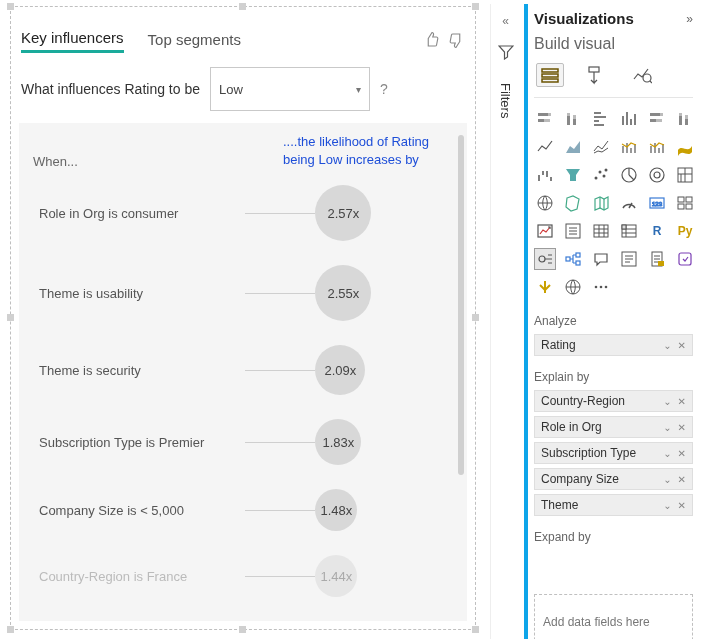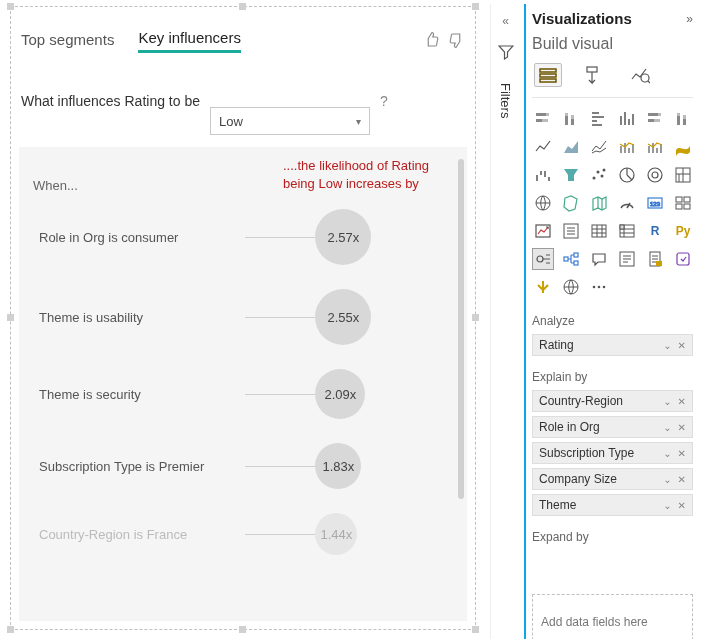--- a/index.html
+++ b/index.html
@@ -53,38 +53,38 @@
   }
   .thumb-svg{width:18px;height:18px;}
 
   .question-row {
     display:flex; align-items:center; gap:10px;
     padding:6px 2px 12px 2px;
     font-size:14px; color:#333;
   }
   .dropdown {
     display:flex; align-items:center; justify-content:space-between;
-    border:1px solid #c9c9c9; padding:4px 8px; width:160px; height:28px;
-    color:#444; font-size:13px; cursor:pointer;margin-top:40px;
+    border:1px solid #c9c9c9; padding:4px 8px; width:160px; height:44px;
+    color:#444; font-size:13px; cursor:pointer;
   }
   .chev-down { font-size:10px; color:#777; }
   .qmark{color:#888;font-size:14px;cursor:pointer}
 
   .ki-body {
     flex:1;
     background:#f5f5f5;
     position:relative;
     overflow:hidden;
   }
   .ki-header {
     display:flex; align-items:flex-end;
     padding:10px 14px 4px 14px;
     color:#666; font-size:13px;
   }
-  .ki-header .right{ margin-left:auto; width:170px; text-align:left; color:#b91c1c; line-height:1.4}
+  .ki-header .right{ margin-left:auto; width:170px; text-align:left; color:#1d4ed8; line-height:1.4}
   .ki-row {
     display:flex; align-items:center;
     padding: 12px 14px 12px 20px;
     position:relative;
   }
   .ki-when { width:210px; color:#555; font-size:13px;}
   .ki-line {
     flex:0 0 70px; height:1px; background:#cfcfcf;
   }
   .bubble-wrap{width:140px;display:flex;justify-content:flex-start}
@@ -114,21 +114,21 @@
   .collapse-icon svg{width:16px;height:16px}
   .vtext {
     writing-mode:vertical-rl; transform:rotate(0deg);
     font-size:13px; color:#333; margin-top:4px;
   }
 
   
   .right-pane {
     position:absolute;
     left:524px; top:4px; right:4px; bottom:0;
-    border-left:2px solid #0ea5e9;
+    border-left:4px solid #0ea5e9;
     padding:6px 6px 0 6px;
     display:flex; flex-direction:column;
     color:#333;
   }
   .pane-title-row{display:flex;align-items:center;justify-content:space-between}
   .pane-title{font-size:15px;font-weight:600;color:#222}
   .pane-chev{font-size:12px;color:#666;cursor:pointer}
   .build-label{font-size:16px;color:#666;margin:8px 0 4px 0}
   .mode-tabs{display:flex;gap:18px;border-bottom:1px solid #e5e5e5;padding:6px 2px 10px 2px}
   .mode-tab{width:28px;height:24px;display:flex;align-items:center;justify-content:center;color:#666;cursor:pointer}
@@ -174,22 +174,22 @@
   <div class="frame-handle tr"></div>
   <div class="frame-handle bl"></div>
   <div class="frame-handle br"></div>
   <div class="frame-handle mt"></div>
   <div class="frame-handle mb"></div>
   <div class="frame-handle ml"></div>
   <div class="frame-handle mr"></div>
 
   <div class="visual-inner">
     <div class="tabs">
+      <div class="tab active">Key influencers</div>
       <div class="tab">Top segments</div>
-      <div class="tab active">Key influencers</div>
       <div class="thumbs">
         <div>
           <svg class="thumb-svg" viewBox="0 0 24 24" fill="none" stroke="#888" stroke-width="1.5">
               <path d="M7 20V10M7 10l5-8c1.5 0 2.5 1.5 2 3l-1 3h5c1 0 2 1 1.7 2.3L18 19c-.2 1-.9 1-2 1H7z"></path>
             </svg>
         </div>
         <div>
           <svg class="thumb-svg" viewBox="0 0 24 24" fill="none" stroke="#888" stroke-width="1.5">
               <path d="M17 4v10M17 14l-5 8c-1.5 0-2.5-1.5-2-3l1-3H6c-1 0-2-1-1.7-2.3L6 5c.2-1 .9-1 2-1h9z"></path>
             </svg>
@@ -234,20 +234,27 @@
             </div>
           </div>
           <div class="ki-row">
             <div class="ki-when">Subscription Type is Premier</div>
             <div class="ki-line"></div>
             <div class="bubble-wrap">
               <div class="bubble" style="width: 46px; height: 46px;">1.83x</div>
             </div>
           </div>
           <div class="ki-row">
+            <div class="ki-when">Company Size is &lt; 5,000</div>
+            <div class="ki-line"></div>
+            <div class="bubble-wrap">
+              <div class="bubble" style="width: 42px; height: 42px;">1.48x</div>
+            </div>
+          </div>
+          <div class="ki-row">
             <div class="ki-when" style="color: rgb(187, 187, 187);">Country-Region is France</div>
             <div class="ki-line"></div>
             <div class="bubble-wrap">
               <div class="bubble faded" style="width: 42px; height: 42px;">1.44x</div>
             </div>
           </div>
         </div>
       <div class="ki-scroll"></div>
     </div>
   </div>

